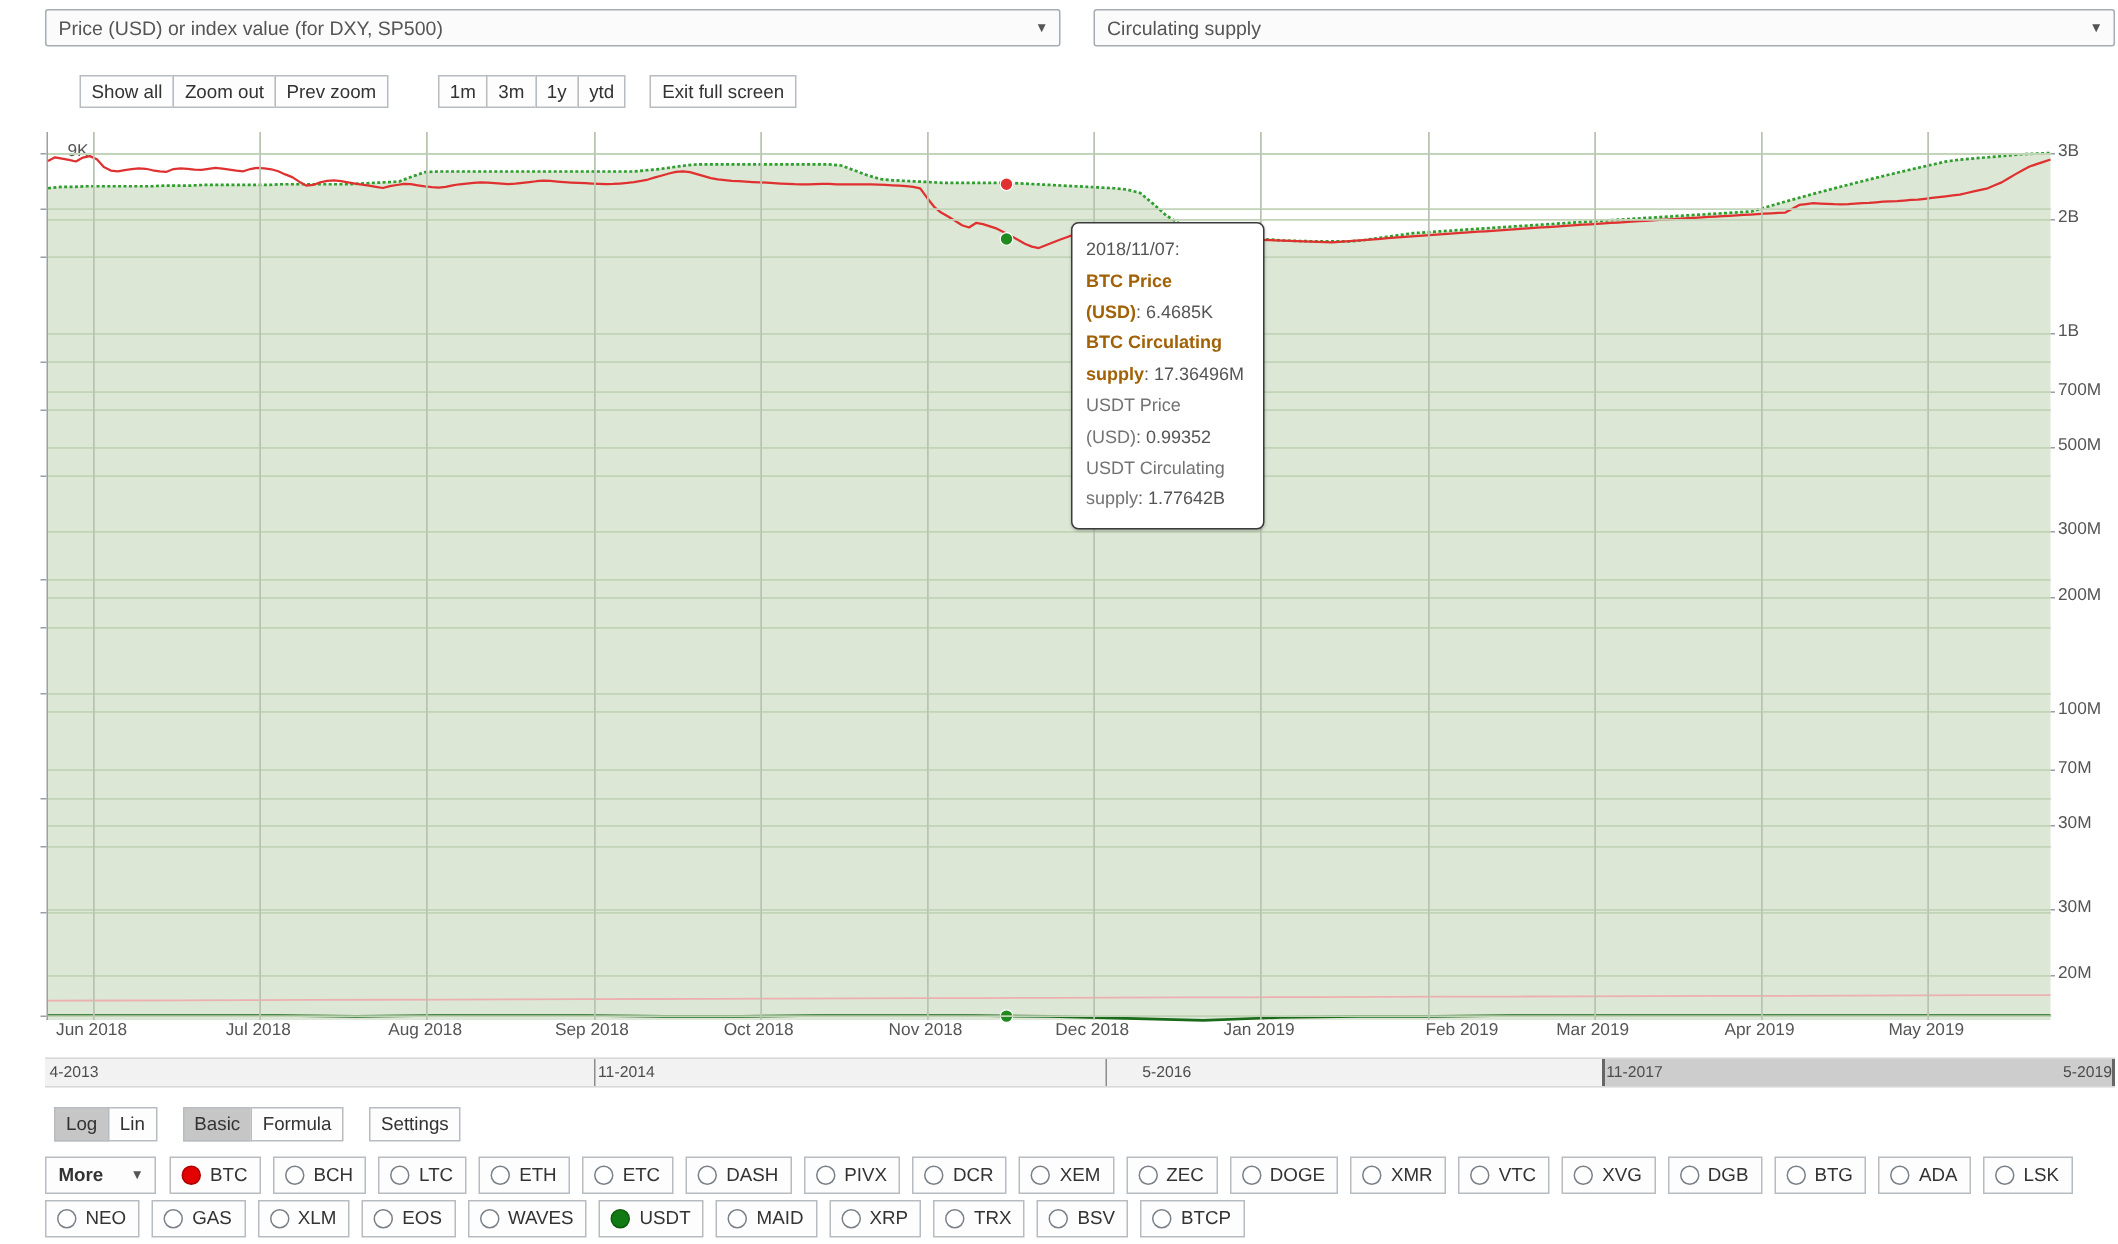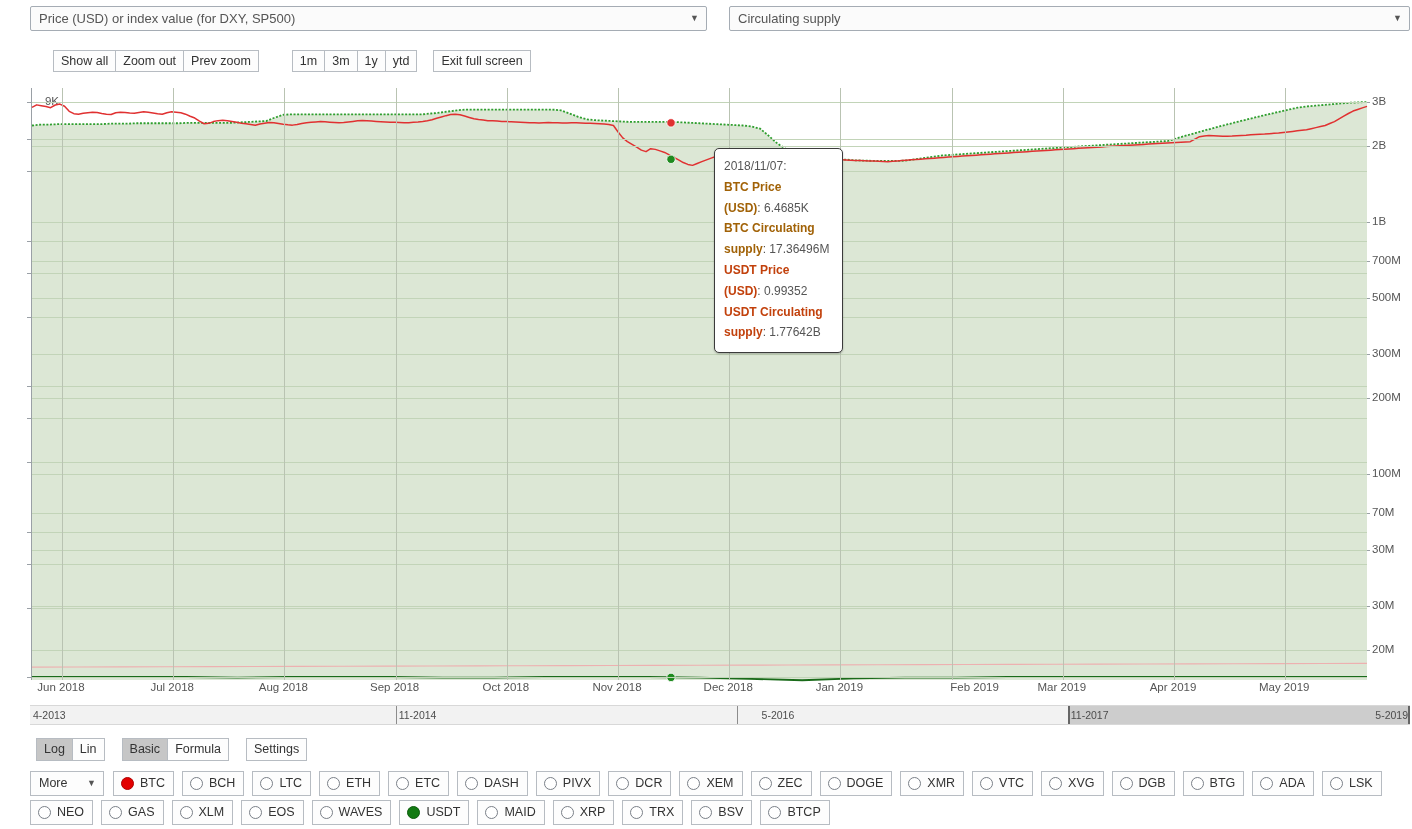--- a/index.html
+++ b/index.html
@@ -37,21 +37,21 @@
   .xtick{position:absolute;top:601px;font-size:11.5px;color:#555;transform:translateX(-50%);white-space:nowrap;}
 
   svg.series{position:absolute;left:0;top:0;width:1335px;height:592px;overflow:visible;}
 
   
   .tooltip{position:absolute;left:714px;top:68px;width:129px;box-sizing:border-box;
            background:#fff;border:1.5px solid #3b3b3b;border-radius:5px;padding:7px 9px 9px 9px;
            font-size:12px;line-height:20.8px;box-shadow:0 1px 2px rgba(0,0,0,.25);z-index:30;}
   .tt-date{color:#555;}
   .tt-red{color:#a16207;font-weight:bold;}
-  .tt-green{color:#c2410c;font-weight:bold;}
+  .tt-green{color:#737373;font-weight:normal;}
   .tt-val{color:#555;font-weight:normal;}
 
   
   .nav{position:absolute;left:30px;top:705px;width:1380px;height:20px;background:#f2f2f2;
        border-top:1px solid #d8d8d8;border-bottom:1px solid #d8d8d8;box-sizing:border-box;}
   .nav .sel-region{position:absolute;top:0;bottom:0;background:#cdcdcd;}
   .nav .handle{position:absolute;top:0;bottom:0;width:2px;background:#666;}
   .nav .navlbl{position:absolute;top:3px;font-size:10.5px;color:#4d4d4d;white-space:nowrap;}
   .nav .navtick{position:absolute;top:0;bottom:0;width:1px;background:#8c8c8c;}
 
@@ -69,21 +69,21 @@
   #coinrow2{top:800px;}
   .coin{box-sizing:border-box;border:1px solid #b7bcc2;background:#fdfdfd;height:25px;
         display:flex;align-items:center;padding:0 8px 0 7px;margin-right:8px;cursor:pointer;}
   .radio{width:13px;height:13px;border-radius:50%;border:1px solid #7a8088;background:#fff;
          margin-right:6px;flex:0 0 auto;box-sizing:border-box;}
   .radio.on-red{background:#e20000;border-color:#b00000;}
   .radio.on-green{background:#127a12;border-color:#0d5c0d;}
   .coin .lbl{font-size:12.5px;color:#333;line-height:23px;}
   .morebox{box-sizing:border-box;border:1px solid #b7bcc2;background:#fdfdfd;height:25px;width:74px;
            position:relative;margin-right:9px;cursor:pointer;}
-  .morebox .lbl{font-size:12.5px;color:#333;line-height:23px;padding-left:8px;}
+  .morebox .lbl{font-size:12.5px;color:#333;line-height:23px;padding-left:8px;font-weight:bold;}
   .morebox .caret{position:absolute;right:7px;top:0;line-height:23px;font-size:9px;color:#555;}
 </style>
 </head>
 <body>
 
 <div class="selects">
   <div class="sel" id="sel-metric">
     <span>Price (USD) or index value (for DXY, SP500)</span>
     <span class="caret">▼</span>
   </div>

